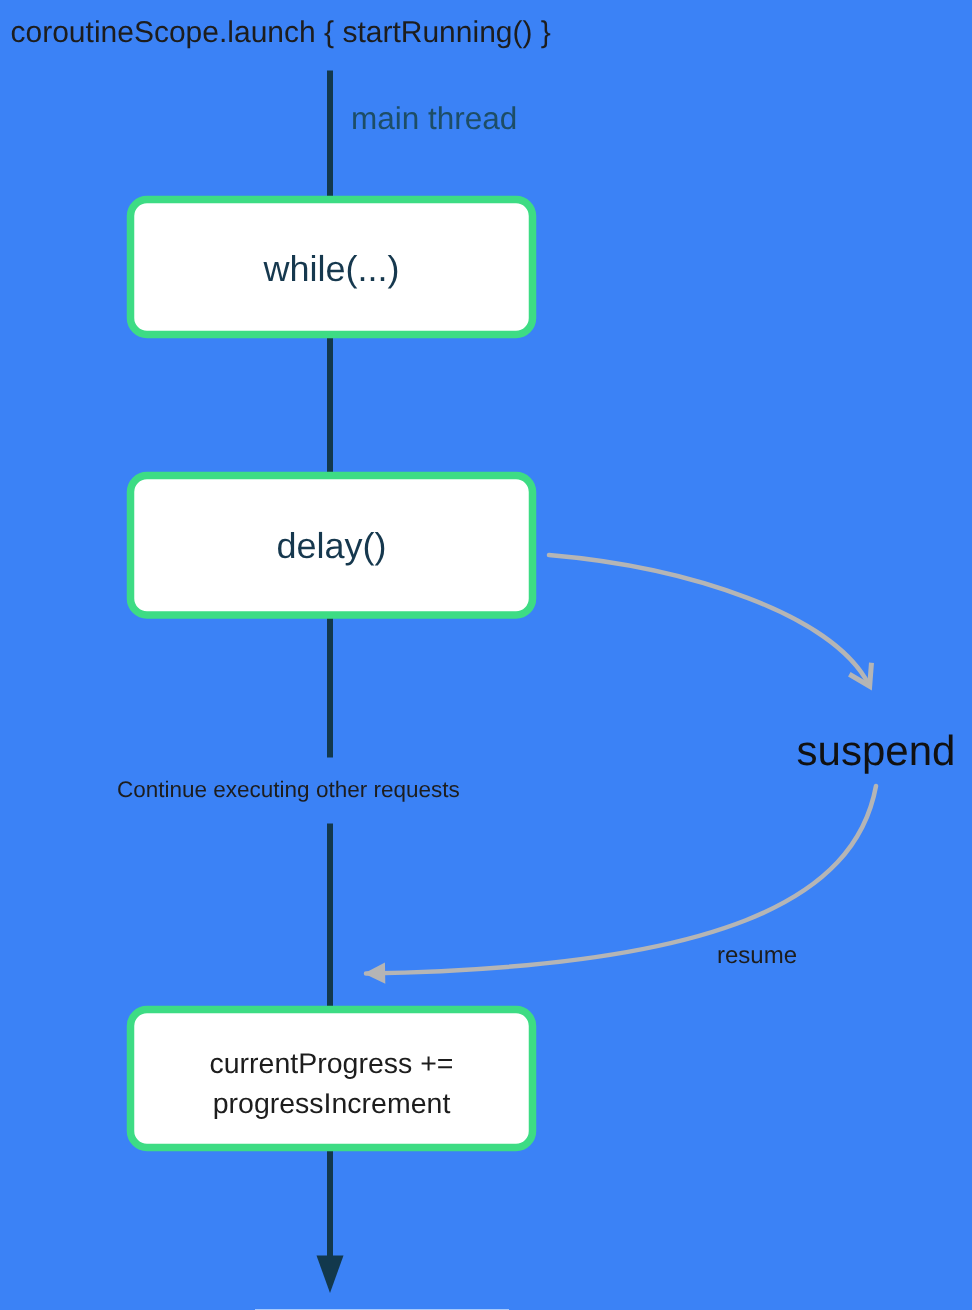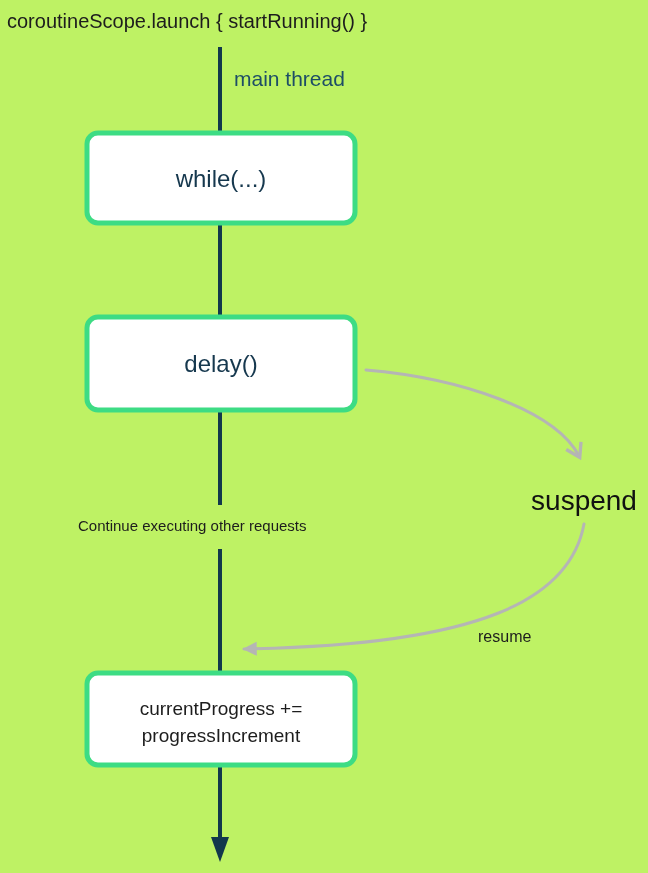--- a/index.html
+++ b/index.html
@@ -4,21 +4,21 @@
 <style>
   html, body {
     margin: 0;
     padding: 0;
     background: #ffffff;
   }
   .stage {
     position: relative;
     width: 648px;
     height: 873px;
-    background: #bef264;
+    background: #3b82f6;
     font-family: "Liberation Sans", sans-serif;
     overflow: hidden;
   }
   svg { display: block; }
   .t-title   { font-size: 20px; fill: #1d1d1d; }
   .t-thread  { font-size: 21px; fill: #1d4d66; }
   .t-box     { font-size: 24px; fill: #16384e; }
   .t-box-sm  { font-size: 19px; fill: #1d1d1d; }
   .t-note    { font-size: 15px; fill: #1d1d1d; }
   .t-suspend { font-size: 28px; fill: #111111; }

